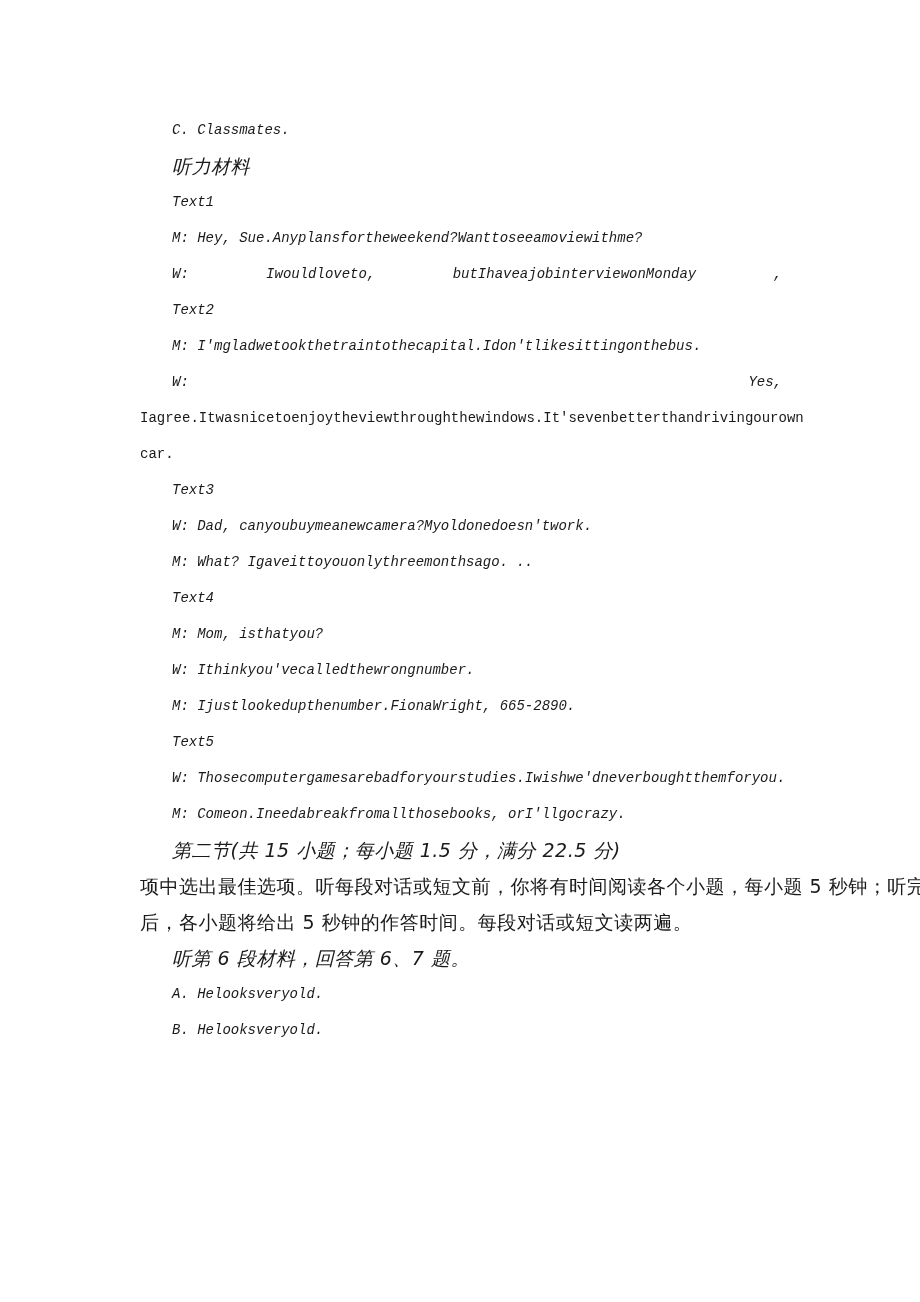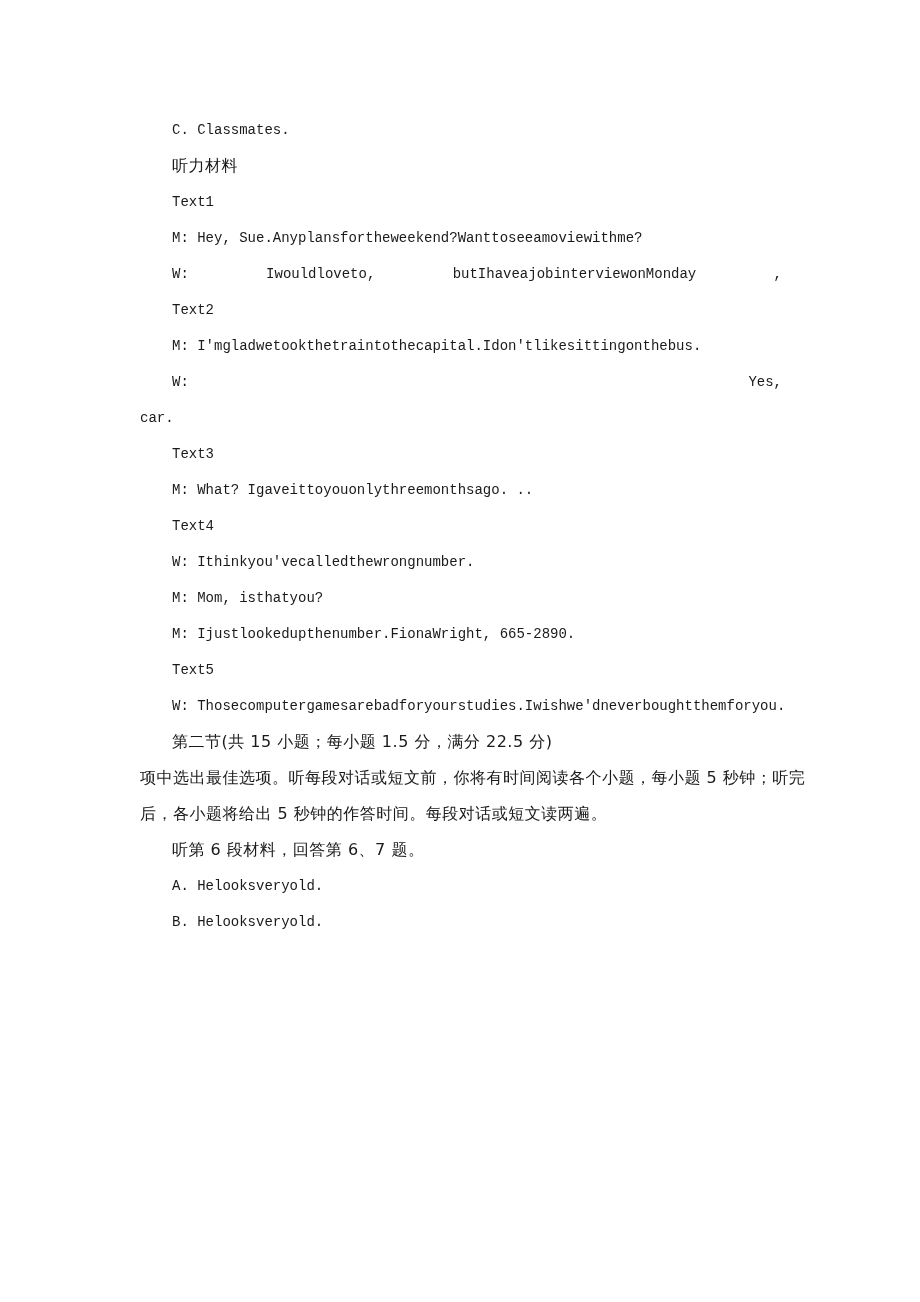--- a/index.html
+++ b/index.html
@@ -11,28 +11,28 @@
       width: 642px;
       font-family: "Liberation Mono", "DejaVu Sans Mono", monospace;
       font-size: 14px;
       color: #1a1a1a;
     }
     .line {
       height: 36px;
       line-height: 28px;
       white-space: nowrap;
     }
-    .indent { padding-left: 32px; }
+    .indent { padding-left: 32px; font-style: italic; }
     .justify-line {
       display: flex;
       justify-content: space-between;
     }
     .zh {
       font-family: "DejaVu Sans", "Liberation Sans", sans-serif;
-      font-size: 16px;
+      font-size: 19px;
       letter-spacing: 0.5px;
     }
     .answer-paren { white-space: pre; }
   </style>
 </head>
 <body>
 
 <div class="page">
 
   <div class="line indent">C. Classmates.</div>
@@ -46,32 +46,35 @@
     <span>butIhaveajobinterviewonMonday</span>
     <span>,</span>
   </div>
 
   <div class="line indent">Text2</div>
   <div class="line indent">M: I'mgladwetookthetraintothecapital.Idon'tlikesittingonthebus.</div>
   <div class="line indent justify-line">
     <span>W:</span>
     <span>Yes,</span>
   </div>
+  <div class="line">Iagree.Itwasnicetoenjoytheviewthroughthewindows.It'sevenbetterthandrivingourown</div>
   <div class="line">car.</div>
 
   <div class="line indent">Text3</div>
+  <div class="line indent">W: Dad, canyoubuymeanewcamera?Myoldonedoesn'twork.</div>
   <div class="line indent">M: What? Igaveittoyouonlythreemonthsago. ..</div>
 
   <div class="line indent">Text4</div>
+  <div class="line indent">M: Mom, isthatyou?</div>
   <div class="line indent">W: Ithinkyou'vecalledthewrongnumber.</div>
-  <div class="line indent">M: Mom, isthatyou?</div>
   <div class="line indent">M: Ijustlookedupthenumber.FionaWright, 665-2890.</div>
 
   <div class="line indent">Text5</div>
   <div class="line indent">W: Thosecomputergamesarebadforyourstudies.Iwishwe'dneverboughtthemforyou.</div>
+  <div class="line indent">M: Comeon.Ineedabreakfromallthosebooks, orI'llgocrazy.</div>
 
   <div class="line indent zh">第二节(共 15 小题；每小题 1.5 分，满分 22.5 分)</div>
   <div class="line zh">项中选出最佳选项。听每段对话或短文前，你将有时间阅读各个小题，每小题 5 秒钟；听完</div>
   <div class="line zh">后，各小题将给出 5 秒钟的作答时间。每段对话或短文读两遍。</div>
   <div class="line indent zh">听第 6 段材料，回答第 6、7 题。</div>
 
   <div class="line indent">A. Helooksveryold.</div>
   <div class="line indent">B. Helooksveryold.</div>
 
 </div>

